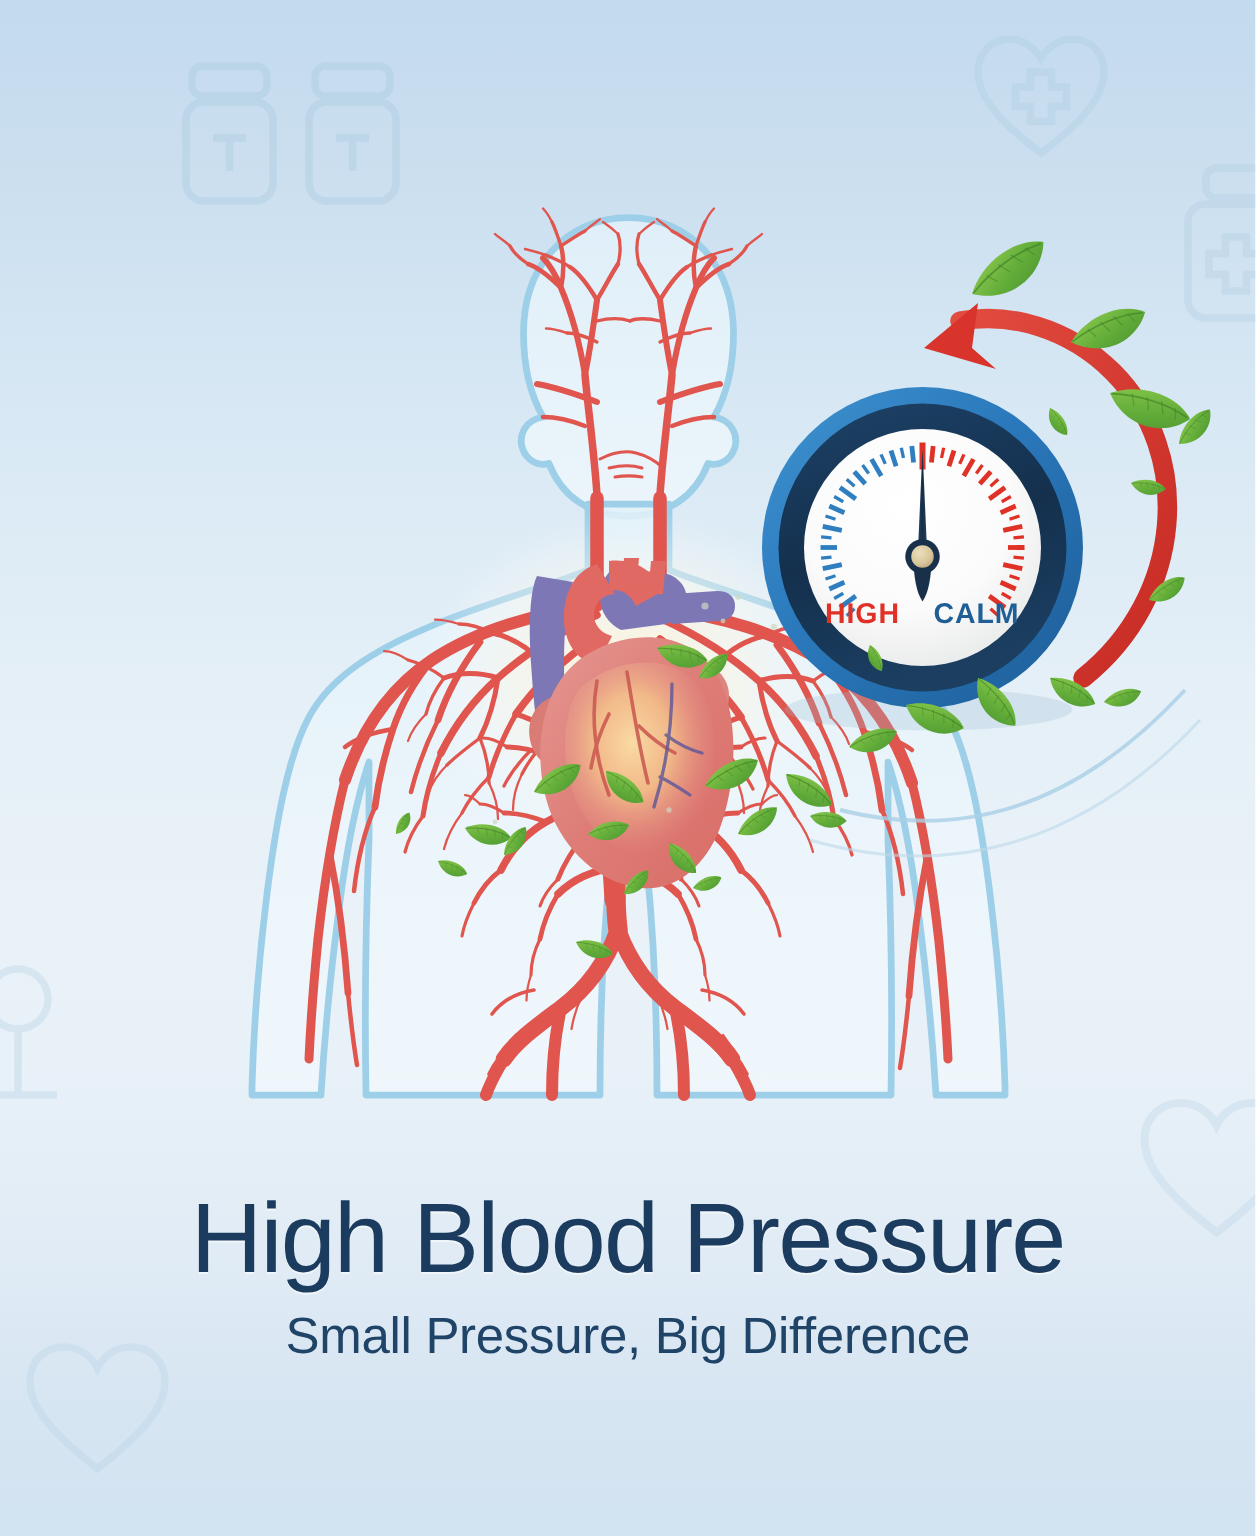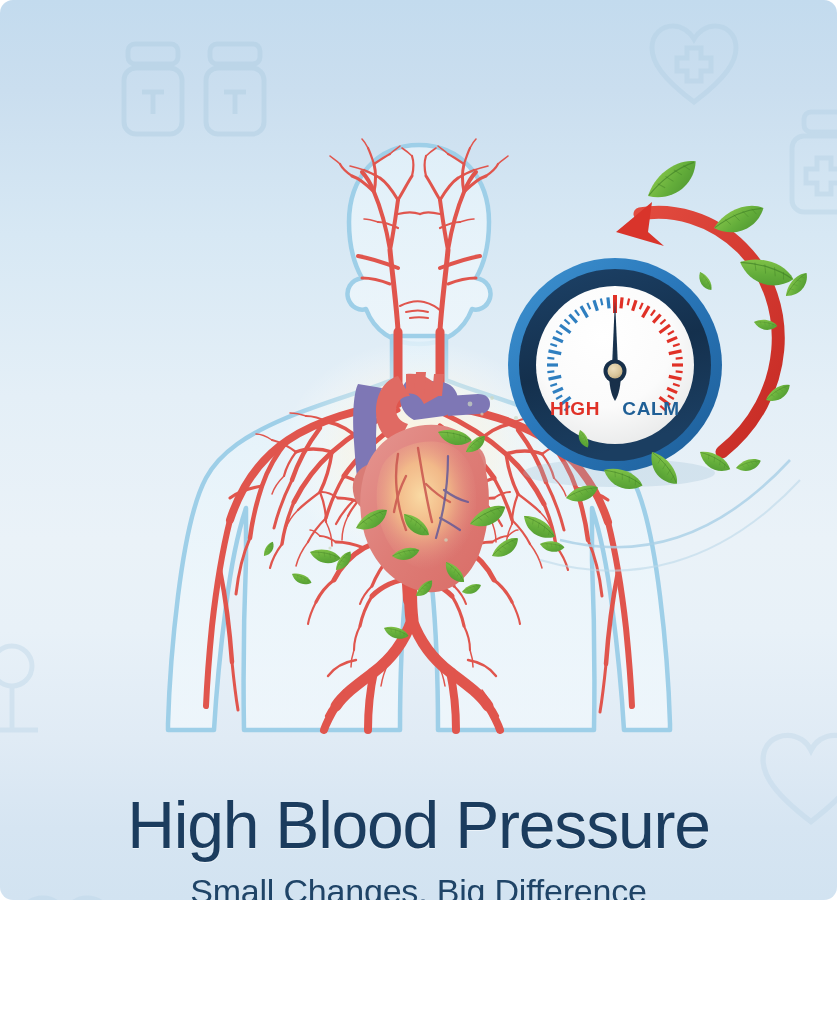--- a/index.html
+++ b/index.html
@@ -8,34 +8,33 @@
     padding: 0;
     background: #ffffff;
   }
   body {
     font-family: "Liberation Sans", sans-serif;
   }
 
   #poster {
     position: relative;
     width: 837px;
-    height: 900px;
+    height: 1024px;
     overflow: hidden;
     background:
       linear-gradient(180deg,
         #c3dbee 0%,
         #cadeef 10%,
         #d7e8f4 26%,
         #e4eff7 44%,
         #eaf2f8 60%,
         #e8f1f8 70%,
         #e0ebf5 82%,
         #d6e5f2 92%,
         #d2e3f1 100%);
-    border-radius: 13px;
   }
 
   
   .wm {
     position: absolute;
     color: #b3d0e4;
     opacity: .55;
     pointer-events: none;
   }
   .wm svg { display: block; }
@@ -700,16 +699,16 @@
         <circle cx="492" cy="398" r="1.9"></circle>
         <circle cx="516" cy="418" r="2.1"></circle>
         <circle cx="446" cy="540" r="1.8"></circle>
         <circle cx="330" cy="548" r="1.6"></circle>
       </g>
     </svg>
   </div>
 
   <div id="textblock">
     <h1 id="poster-title">High Blood Pressure</h1>
-    <p id="poster-subtitle">Small Changes, Big Difference</p>
+    <p id="poster-subtitle">Small Pressure, Big Difference</p>
   </div>
 
 </div>
 
 </body></html>

